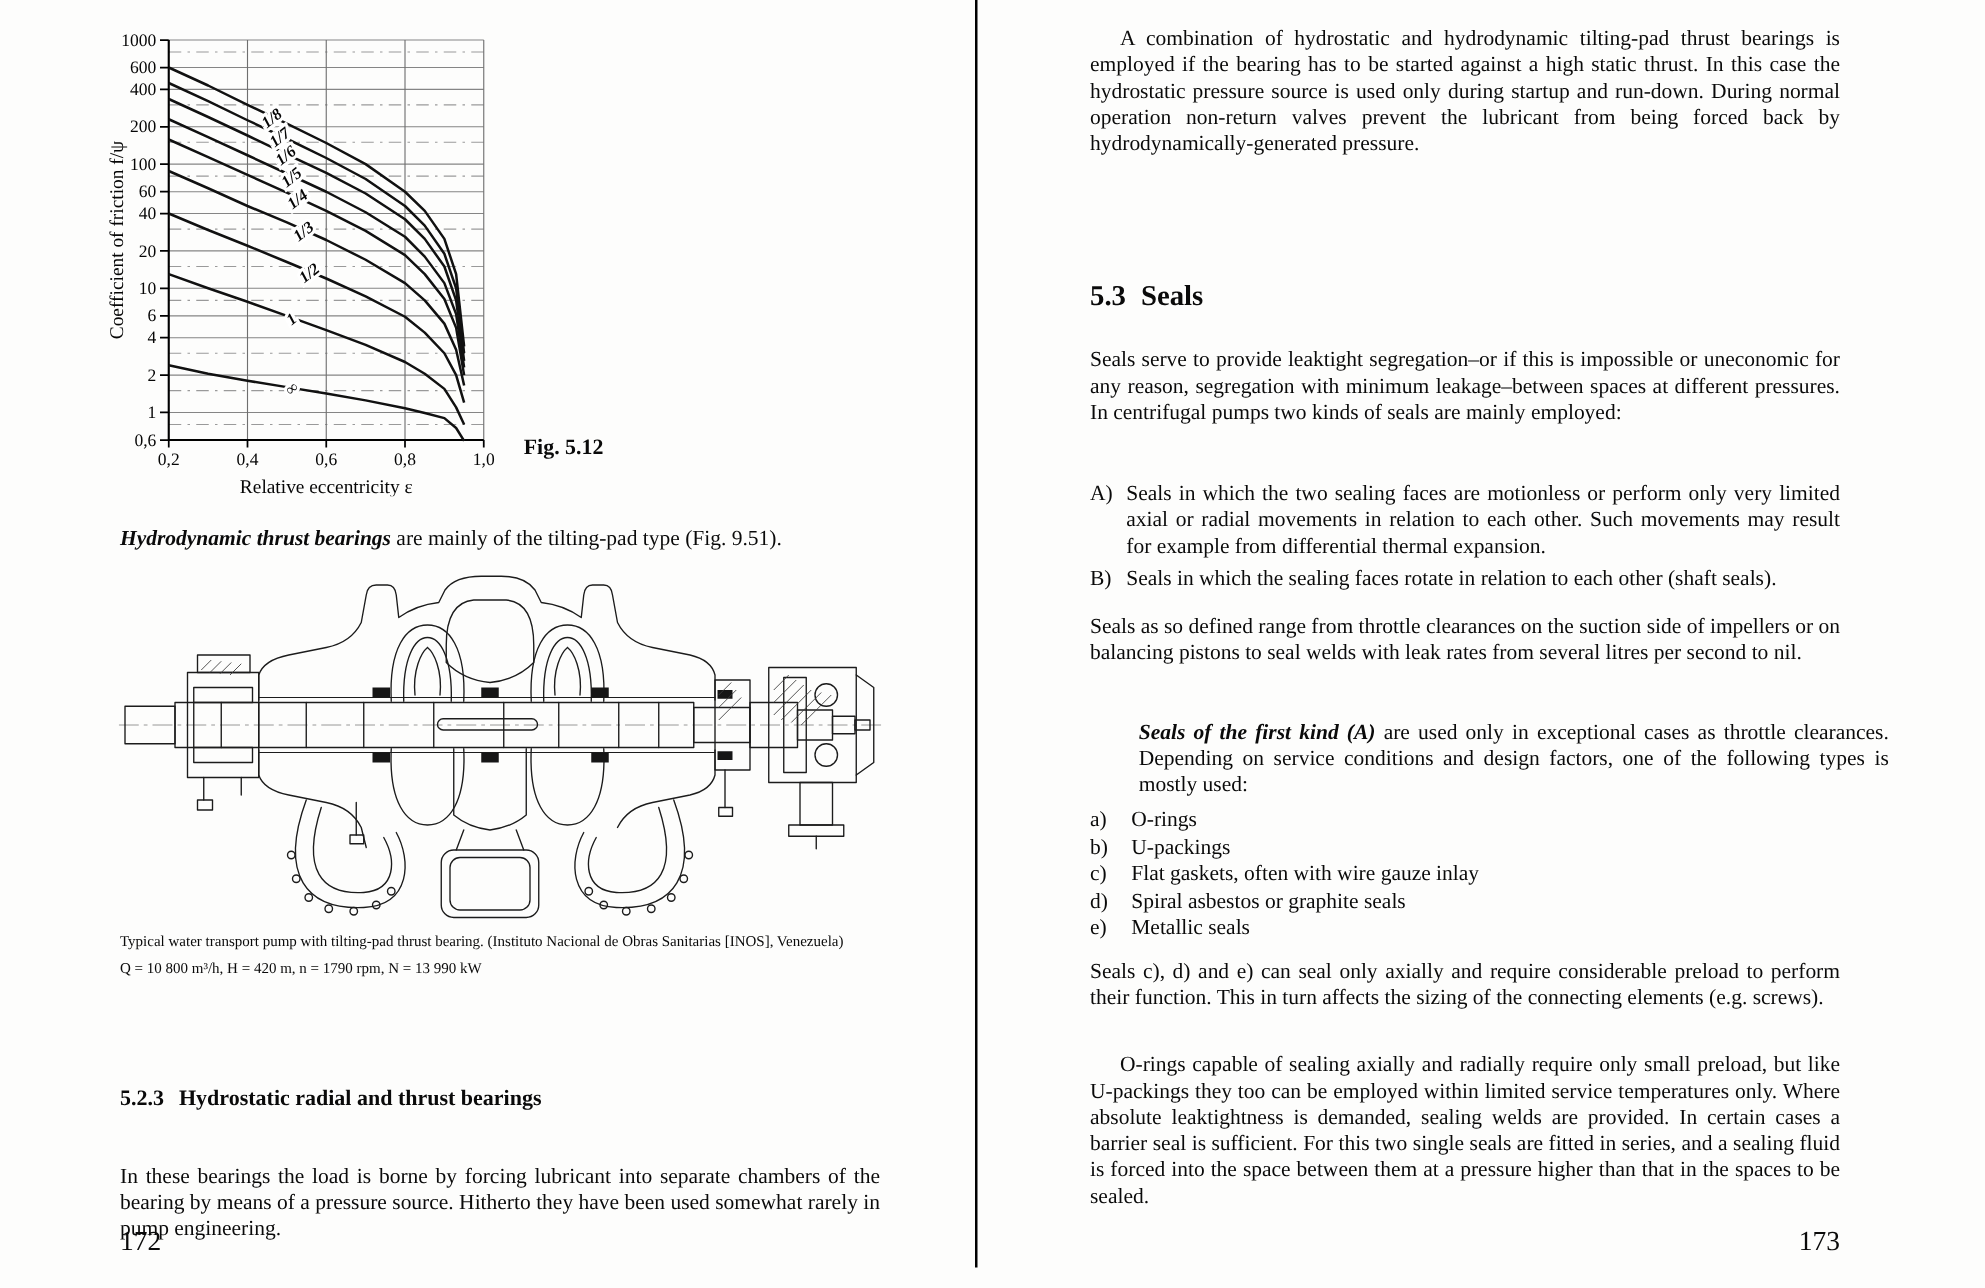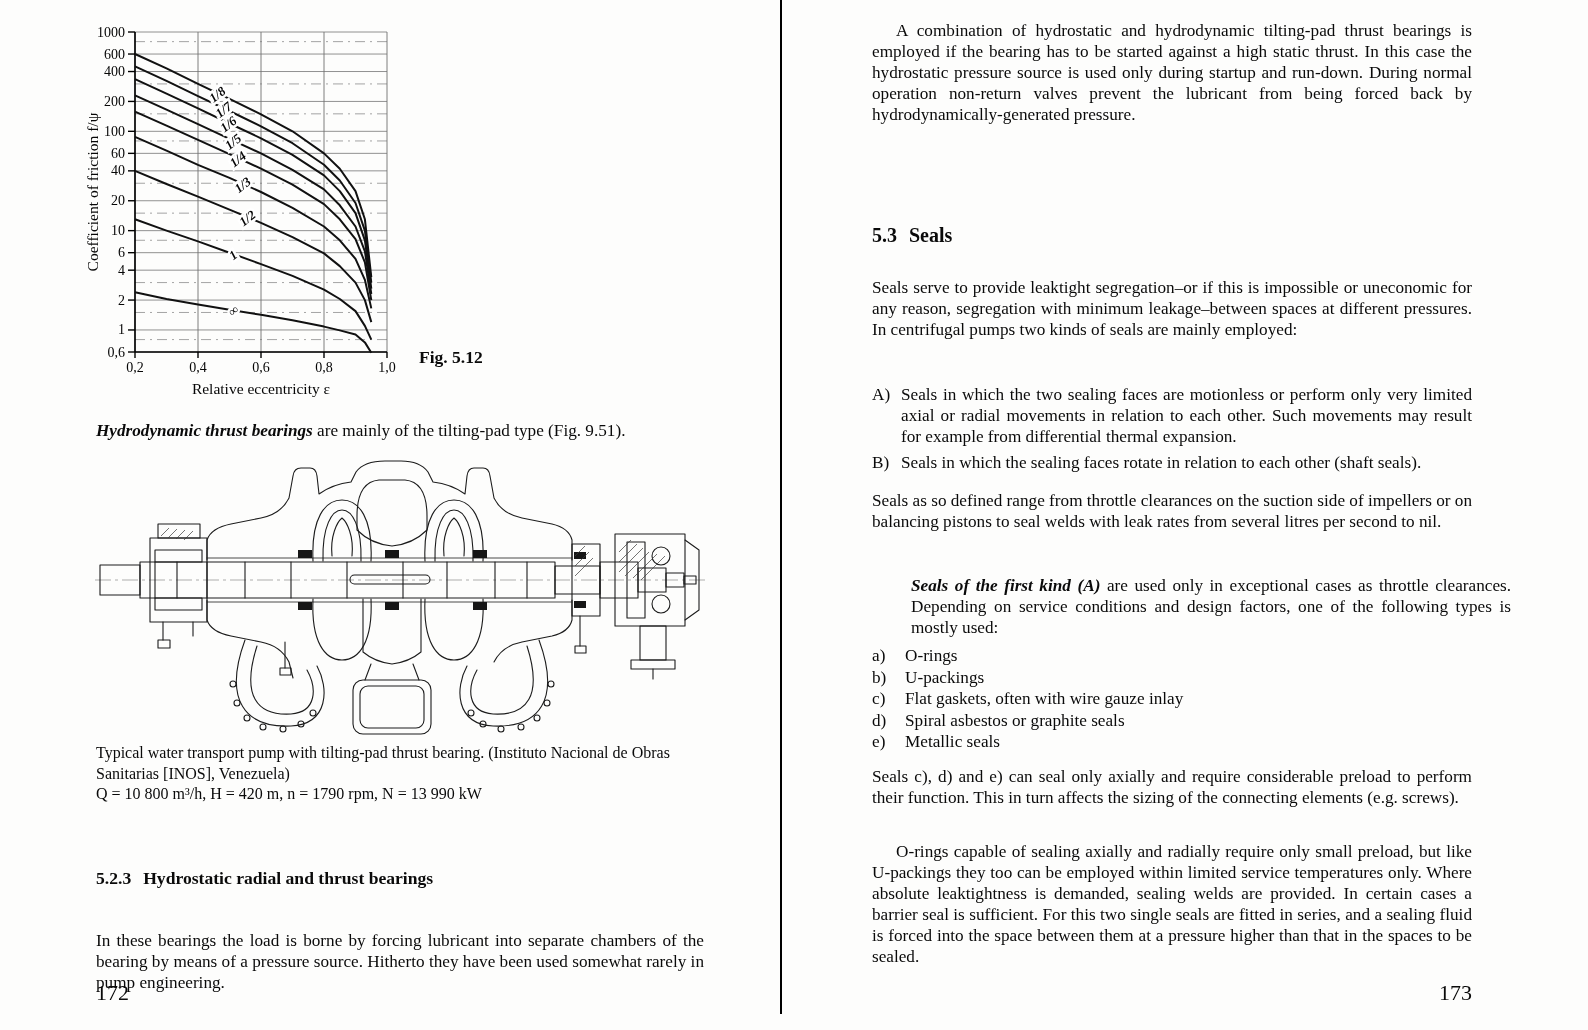--- a/index.html
+++ b/index.html
@@ -9,21 +9,21 @@
     font-family:"Liberation Serif", serif;
   }
   .abs{position:absolute;}
   .page-divider{position:absolute;left:780px;top:0;width:2px;height:1014px;background:#000;}
   .body-text{font-size:17.2px;line-height:21px;text-align:justify;}
   .indent{text-indent:24px;}
   .heading{font-weight:bold;font-size:17.6px;white-space:nowrap;}
   .heading .num{margin-right:12px;}
   .bi{font-weight:bold;font-style:italic;}
   .fig-label{font-weight:bold;font-size:16.5px;}
-  .caption{font-size:16px;line-height:20.5px;}
+  .caption{font-size:12px;line-height:20.5px;}
   .page-number{font-size:22px;}
   .hang{display:flex;font-size:17.2px;line-height:21px;}
   .hang .lbl{flex:none;width:29px;}
   .hang .txt{flex:1;text-align:justify;font-family:Liberation Serif, serif;}
   .type-row{display:flex;font-size:17.2px;line-height:21.6px;}
   .type-row .lbl{flex:none;width:33px;}
   .fig512-label{font-weight:bold;font-size:17.5px;}
   svg text{fill:#060606;}
   .tick{font:14px "Liberation Serif", serif;}
   .axis-label{font:15.5px "Liberation Serif", serif;}
@@ -258,21 +258,21 @@
 
   <div class="abs page-number" style="left:96px;top:980px;">172</div>
 </div>
 
 <div class="page-divider"></div>
 
 <div class="abs" style="left:776px;top:0;width:918px;height:1030px;">
 
   <div class="abs body-text indent" style="left:96px;top:20px;width:600px;">A combination of hydrostatic and hydrodynamic tilting-pad thrust bearings is employed if the bearing has to be started against a high static thrust. In this case the hydrostatic pressure source is used only during startup and run-down. During normal operation non-return valves prevent the lubricant from being forced back by hydrodynamically-generated pressure.</div>
 
-  <div class="abs heading" style="left:96px;top:224px;font-size:20px;">
+  <div class="abs heading" style="left:96px;top:224px;font-size:23px;">
     <span class="num">5.3</span><span>Seals</span>
   </div>
 
   <div class="abs body-text" style="left:96px;top:277px;width:600px;">Seals serve to provide leaktight segregation–or if this is impossible or uneconomic for any reason, segregation with minimum leakage–between spaces at different pressures. In centrifugal pumps two kinds of seals are mainly employed:</div>
 
   <div class="abs hang" style="left:96px;top:384px;width:600px;">
     <span class="lbl">A)</span>
     <span class="txt">Seals in which the two sealing faces are motionless or perform only very limited axial or radial movements in relation to each other. Such movements may result for example from differential thermal expansion.</span>
   </div>
 

